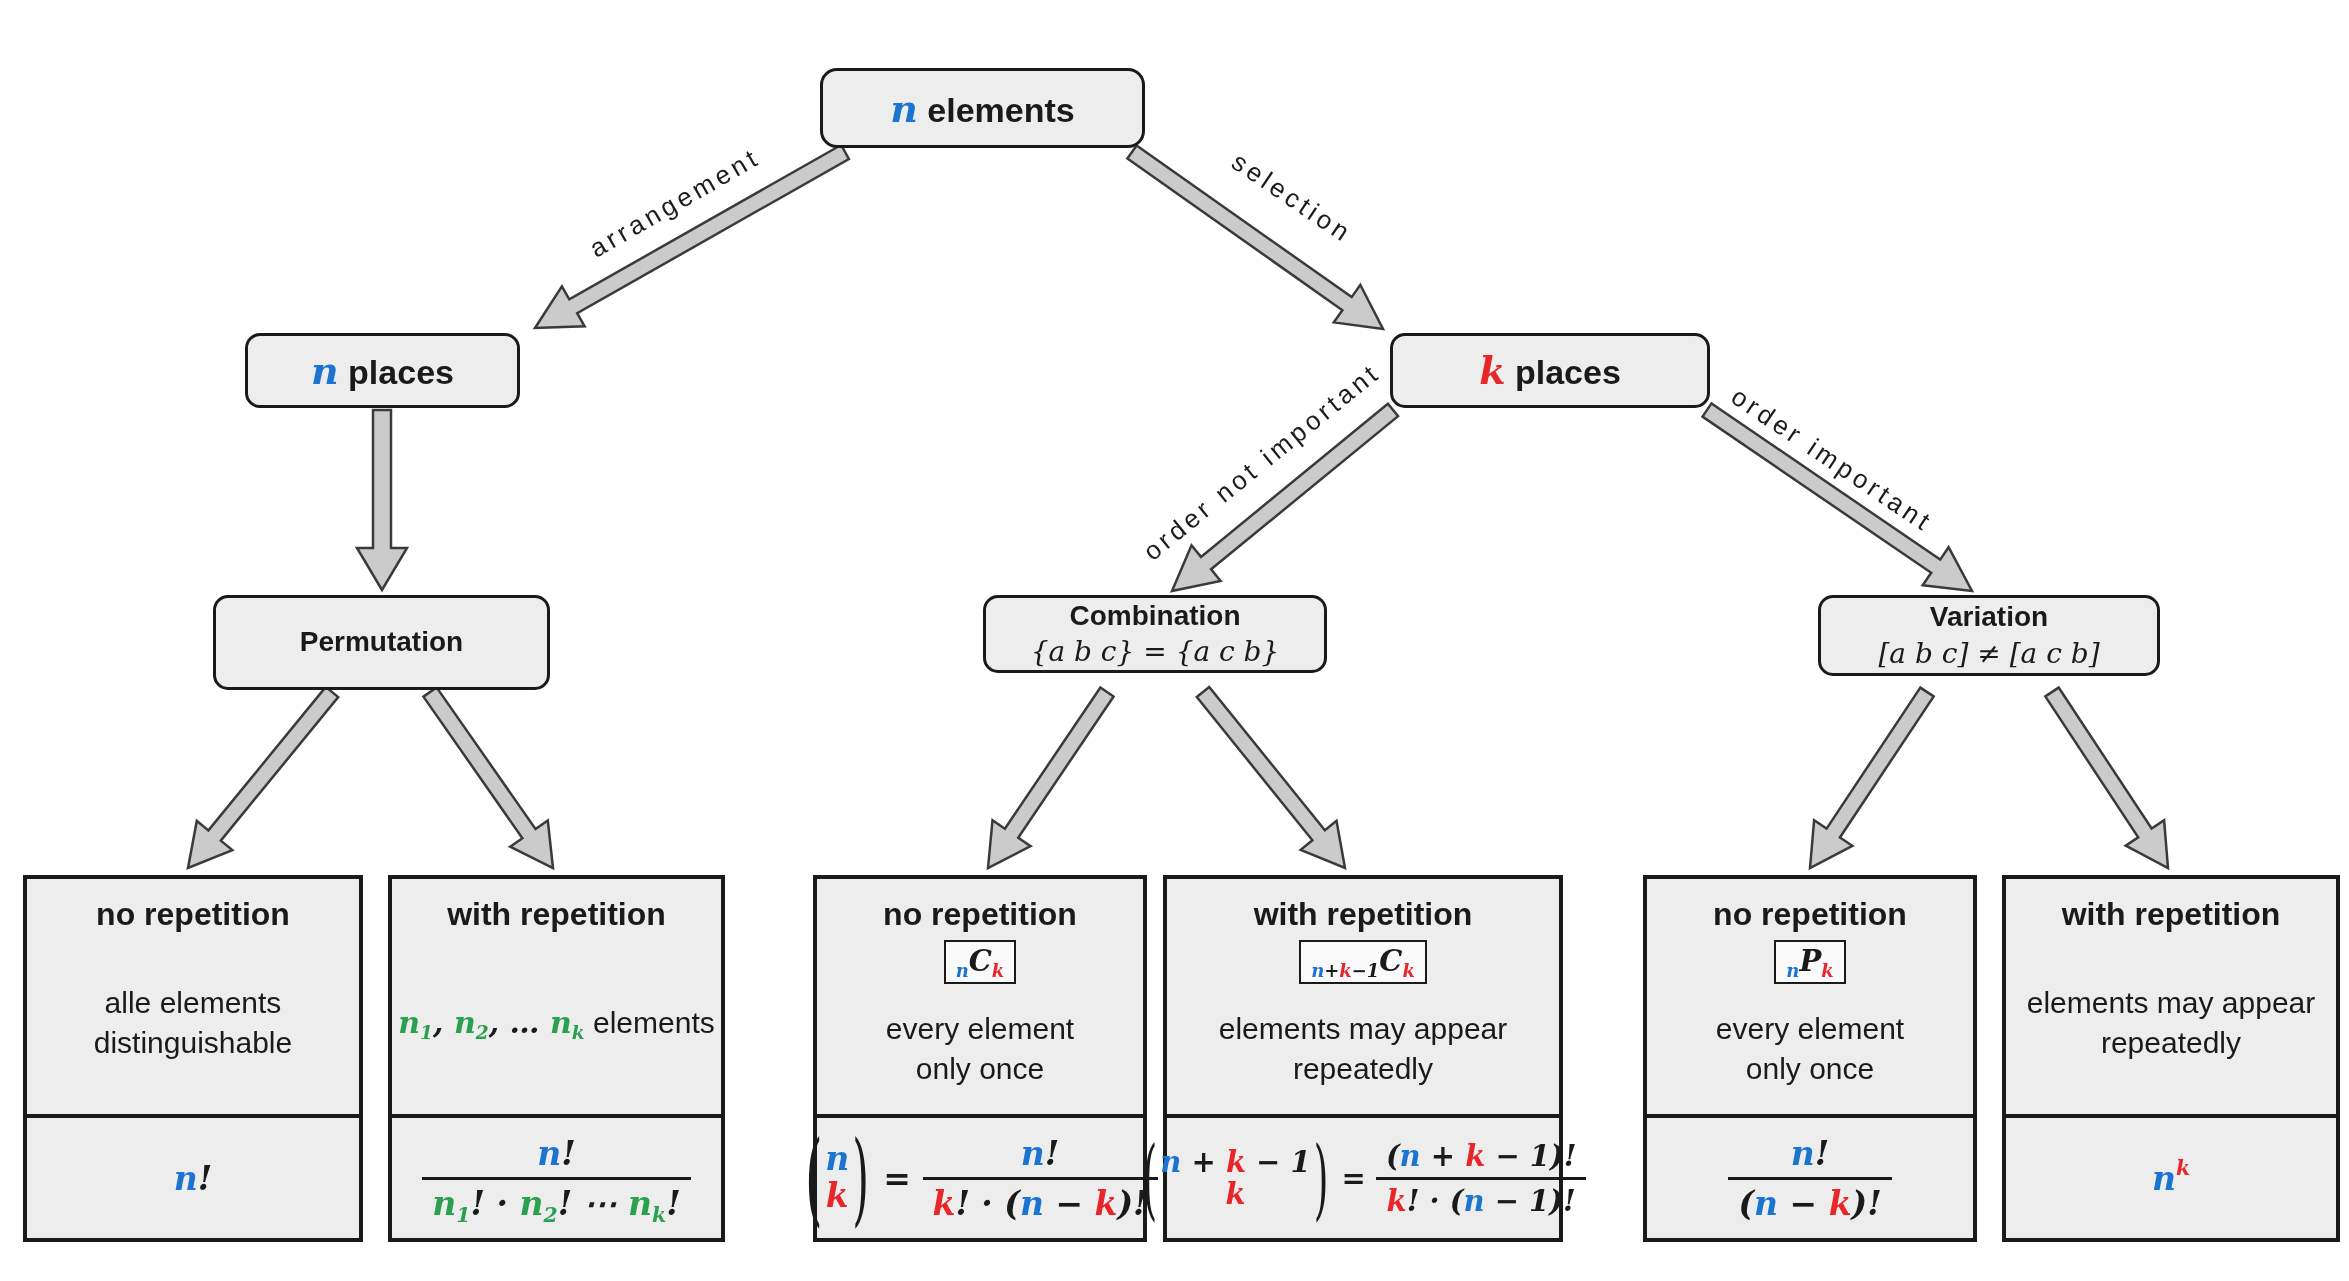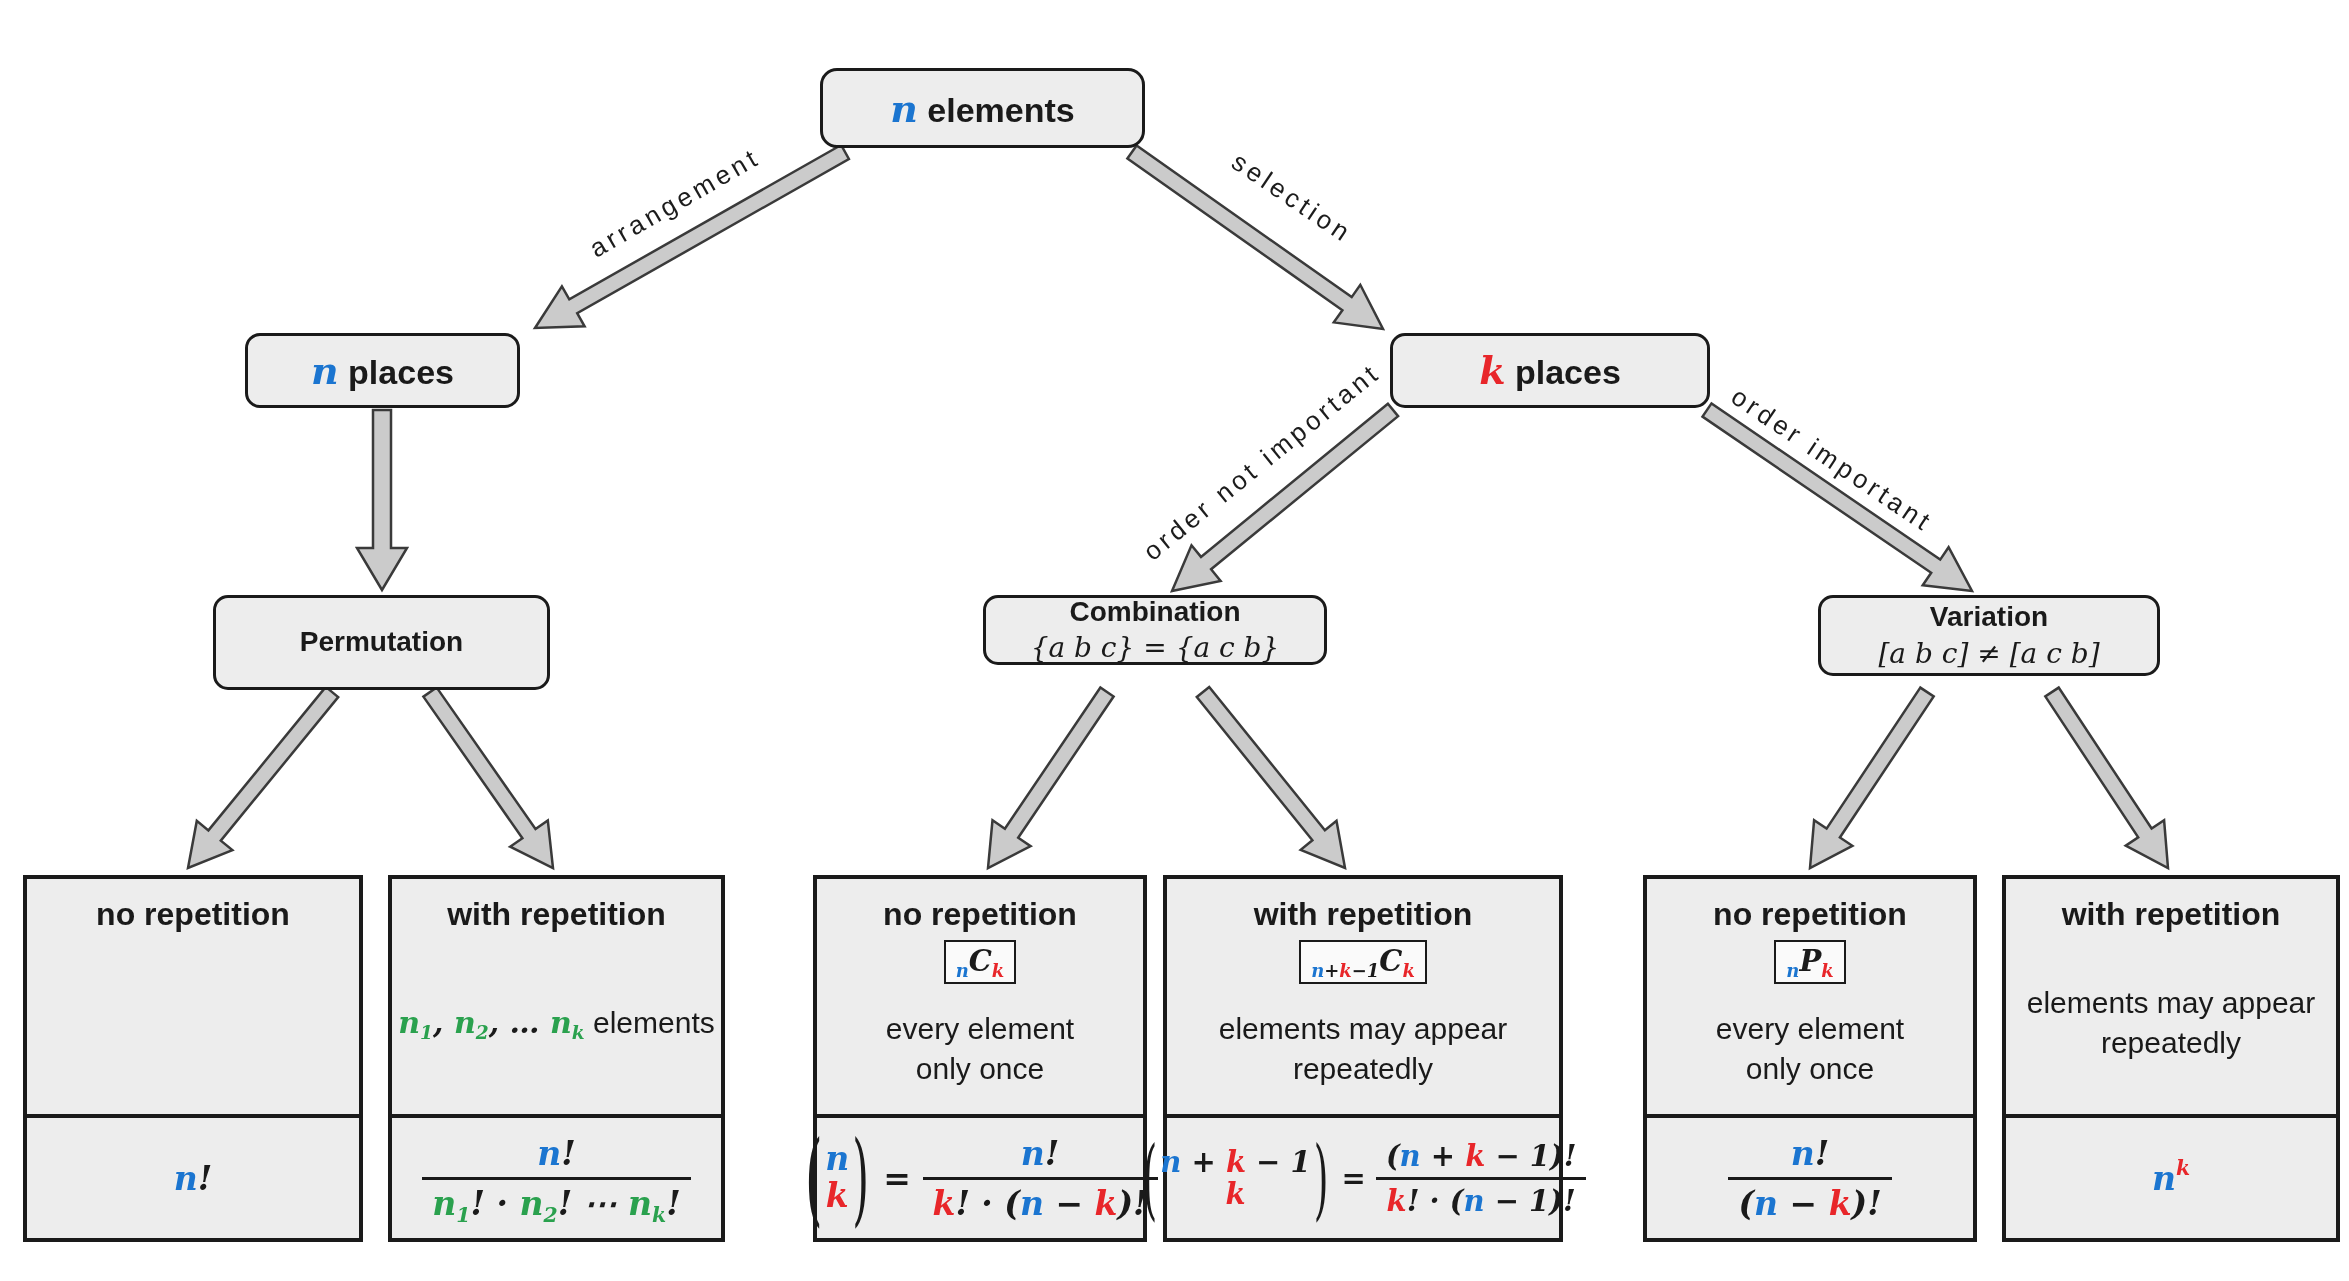--- a/index.html
+++ b/index.html
@@ -19,21 +19,21 @@
   .node-mathtitle{font-family:"DejaVu Serif",serif;font-style:italic;font-weight:700;font-size:38px;display:flex;align-items:baseline;}
   .node-mathtitle span{white-space:pre;}
   .node .m-plain{font-family:"Liberation Sans",sans-serif;font-style:normal;font-weight:700;font-size:34px;}
   .node-title-plain{font-size:28px;font-weight:700;line-height:1.15;}
   .node-sub{font-family:"DejaVu Serif",serif;font-style:italic;font-size:28px;margin-top:3px;}
 
   #node-root{left:820px;top:68px;width:325px;height:80px;border-radius:17px;}
   #node-nplaces{left:245px;top:333px;width:275px;height:75px;}
   #node-kplaces{left:1390px;top:333px;width:320px;height:75px;}
   #node-perm{left:213px;top:595px;width:337px;height:95px;}
-  #node-comb{left:983px;top:595px;width:344px;height:70px;align-items:center;}
+  #node-comb{left:983px;top:595px;width:344px;height:78px;align-items:center;}
   #node-var{left:1818px;top:595px;width:342px;height:81px;}
 
   
   .edge-label{position:absolute;font-size:26px;letter-spacing:4px;white-space:nowrap;color:#1c1c1c;}
   #lab-arrangement{left:675px;top:203px;transform:translate(-50%,-50%) rotate(-30deg);}
   #lab-selection{left:1292px;top:198px;transform:translate(-50%,-50%) rotate(34deg);}
   #lab-ordernot{left:1262px;top:462px;transform:translate(-50%,-50%) rotate(-39deg);}
   #lab-orderyes{left:1832px;top:460px;transform:translate(-50%,-50%) rotate(34deg);}
 
   
@@ -137,20 +137,24 @@
 
   <div class="node" id="node-var">
     <div class="node-title-plain">Variation</div>
     <div class="node-sub">[a b c] ≠ [a c b]</div>
   </div>
 
   <div class="leaf" id="leaf1">
     <div class="leaf-top">
       <div class="leaf-heading">no repetition</div>
 
+      <div class="leaf-body">
+        <div class="mathline"><span class="m-plain">alle elements</span></div>
+        <div>distinguishable</div>
+      </div>
     </div>
     <div class="leaf-formula">
         <span style="color: rgb(27, 117, 208);">n</span>
         <span style="color: rgb(26, 26, 26);">!</span>
       </div>
   </div>
 
   <div class="leaf" id="leaf2">
     <div class="leaf-top">
       <div class="leaf-heading">with repetition</div>

